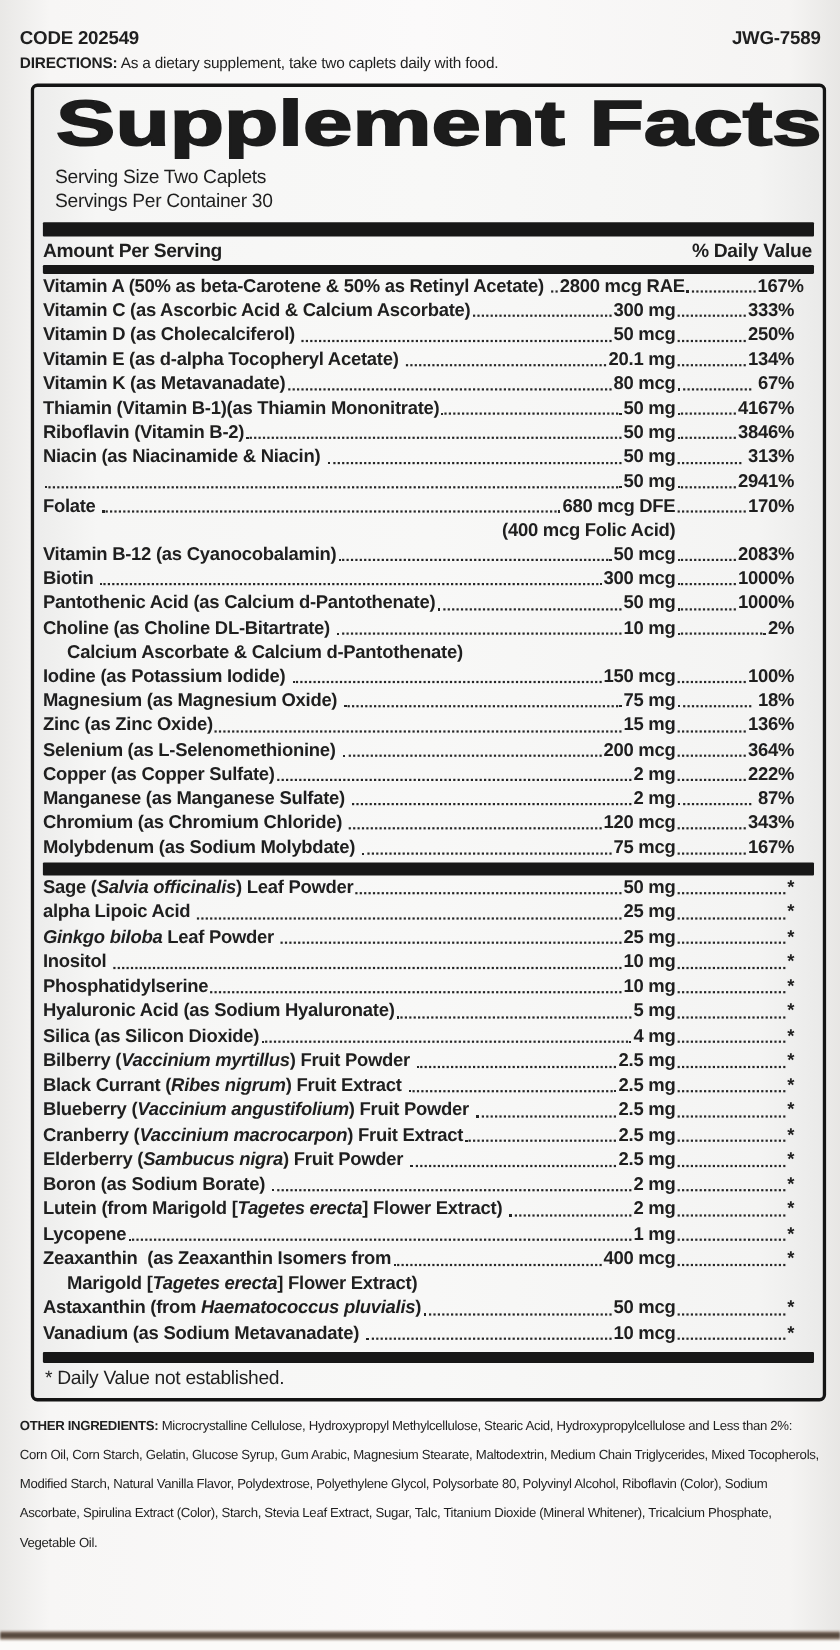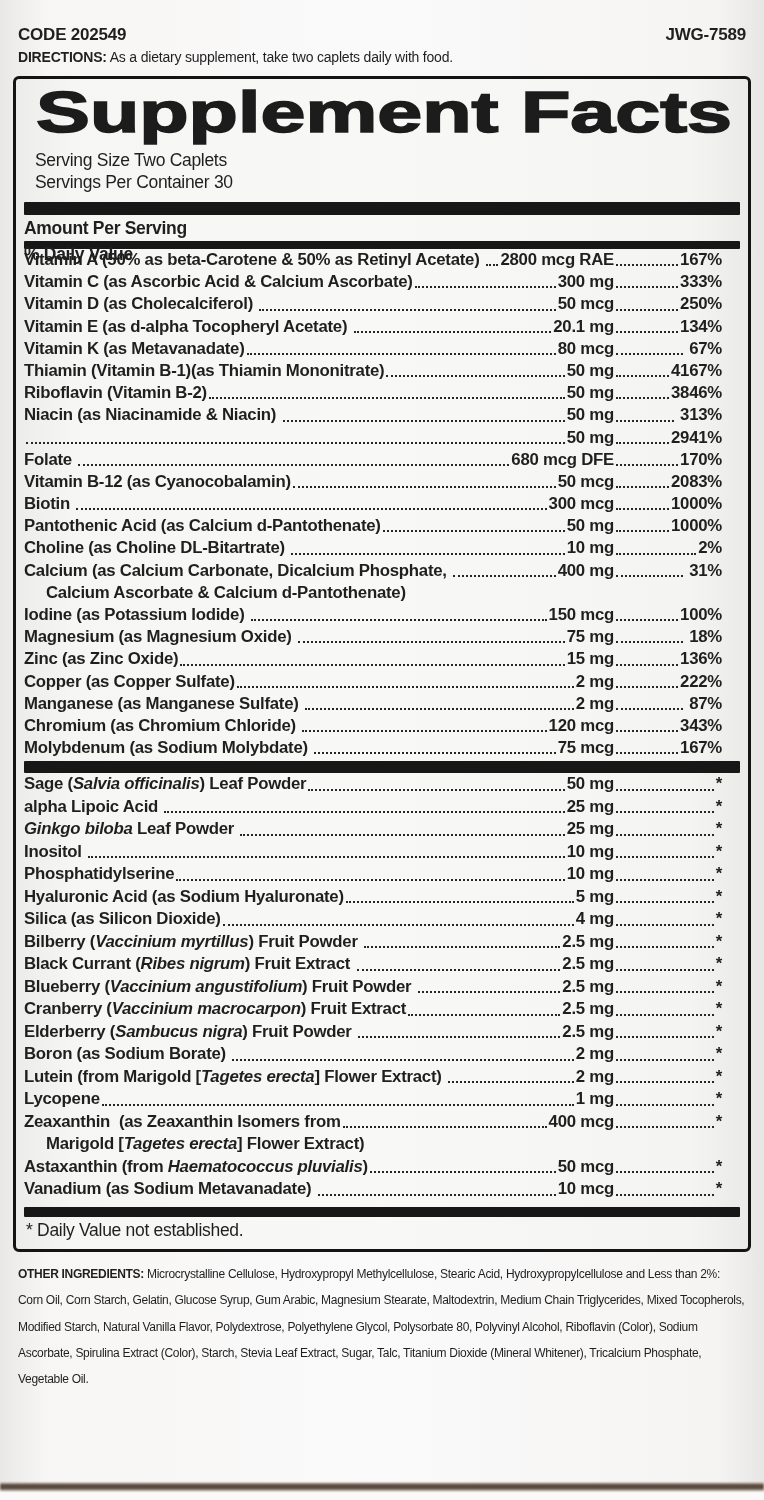--- a/index.html
+++ b/index.html
@@ -14,38 +14,38 @@
     background:linear-gradient(90deg,#e9e8e6 0,#f7f6f5 6%,#fbfafa 50%,#f5f4f3 94%,#e7e6e4 100%);
     box-sizing:border-box;
   }
   
   .top{padding:24px 18px 0 18px;}
   .code-row{display:flex;justify-content:space-between;font-size:17px;font-weight:700;letter-spacing:-0.2px;line-height:22px;}
   .directions{font-size:14px;line-height:23px;letter-spacing:-0.2px;}
   .directions .lead{font-weight:700;}
   
   .facts-box{
-    margin:7px 13px 0 13px;
+    margin:7px 13px 0 28px;
     border:3px solid #141414;border-radius:6px;
     background:linear-gradient(90deg,#ececeb 0,#f6f6f5 8%,#f8f8f7 50%,#f4f4f3 92%,#eaeae9 100%);
     padding:2px 8px 6px 8px;
     box-sizing:border-box;
   }
   .sf-title{margin:2px 0 0 12px;display:block;}
   .sf-title text{
     font-family:"Liberation Sans",sans-serif;font-weight:900;font-size:58px;
     fill:#1c1c1c;stroke:#1c1c1c;stroke-width:1.6px;
   }
   .serving{margin:4px 0 0 11px;font-size:17.5px;line-height:22px;letter-spacing:-0.3px;}
   .bar{background:#171717;border-radius:1px;}
   .bar1{height:13px;margin-top:9px;}
   .bar2{height:8px;}
   .bar3{height:12px;margin-top:2px;}
   .bar4{height:10px;margin-top:6px;}
-  .cols{display:flex;justify-content:space-between;font-size:17.5px;font-weight:700;line-height:26px;height:26px;letter-spacing:-0.3px;padding-right:2px;flex-direction:column;}
+  .cols{display:flex;justify-content:space-between;font-size:17.5px;font-weight:700;line-height:26px;height:26px;letter-spacing:-0.3px;padding-right:2px;}
   
   .rows{padding-right:18px;}
   .frow{display:flex;height:22.2px;line-height:22.2px;font-size:16.8px;letter-spacing:-0.25px;font-weight:bold;}
   .rows2 .frow{height:22.5px;line-height:22.5px;}
   .frow .nm,.frow .amt,.frow .pct{white-space:pre;}
   .frow .nm{flex:0 0 auto;}
   .frow .ldr{flex:1 1 8px;min-width:6px;border-bottom:2px dotted #262626;margin:0 2px 5px 2px;}
   .frow .amt{flex:0 0 auto;}
   .frow .pctw{flex:0 0 108px;display:flex;}
   .frow .pctw .ldr{flex:1 1 auto;}
@@ -178,20 +178,23 @@
         </div>
         <div class="frow">
           <span class="nm"><span>Folate </span></span>
           <span class="ldr"></span>
           <span class="amt">680 mcg DFE</span>
           <span class="pctw">
             <span class="ldr"></span>
             <span class="pct">170%</span>
           </span>
         </div>
+        <div class="frow cont amount">
+          <span class="nm"><span>(400 mcg Folic Acid)</span></span>
+        </div>
         <div class="frow">
           <span class="nm"><span>Vitamin B-12 (as Cyanocobalamin)</span></span>
           <span class="ldr"></span>
           <span class="amt">50 mcg</span>
           <span class="pctw">
             <span class="ldr"></span>
             <span class="pct">2083%</span>
           </span>
         </div>
         <div class="frow">
@@ -212,29 +215,20 @@
             <span class="pct">1000%</span>
           </span>
         </div>
         <div class="frow">
           <span class="nm"><span>Choline (as Choline DL-Bitartrate) </span></span>
           <span class="ldr"></span>
           <span class="amt">10 mg</span>
           <span class="pctw">
             <span class="ldr"></span>
             <span class="pct">2%</span>
-          </span>
-        </div>
-        <div class="frow">
-          <span class="nm"><span>Calcium (as Calcium Carbonate, Dicalcium Phosphate, </span></span>
-          <span class="ldr"></span>
-          <span class="amt">400 mg</span>
-          <span class="pctw">
-            <span class="ldr"></span>
-            <span class="pct"> 31%</span>
           </span>
         </div>
         <div class="frow cont indent">
           <span class="nm"><span>Calcium Ascorbate &amp; Calcium d-Pantothenate)</span></span>
         </div>
         <div class="frow">
           <span class="nm"><span>Iodine (as Potassium Iodide) </span></span>
           <span class="ldr"></span>
           <span class="amt">150 mcg</span>
           <span class="pctw">
@@ -254,20 +248,29 @@
         <div class="frow">
           <span class="nm"><span>Zinc (as Zinc Oxide)</span></span>
           <span class="ldr"></span>
           <span class="amt">15 mg</span>
           <span class="pctw">
             <span class="ldr"></span>
             <span class="pct">136%</span>
           </span>
         </div>
         <div class="frow">
+          <span class="nm"><span>Selenium (as L-Selenomethionine) </span></span>
+          <span class="ldr"></span>
+          <span class="amt">200 mcg</span>
+          <span class="pctw">
+            <span class="ldr"></span>
+            <span class="pct">364%</span>
+          </span>
+        </div>
+        <div class="frow">
           <span class="nm"><span>Copper (as Copper Sulfate)</span></span>
           <span class="ldr"></span>
           <span class="amt">2 mg</span>
           <span class="pctw">
             <span class="ldr"></span>
             <span class="pct">222%</span>
           </span>
         </div>
         <div class="frow">
           <span class="nm"><span>Manganese (as Manganese Sulfate) </span></span>

